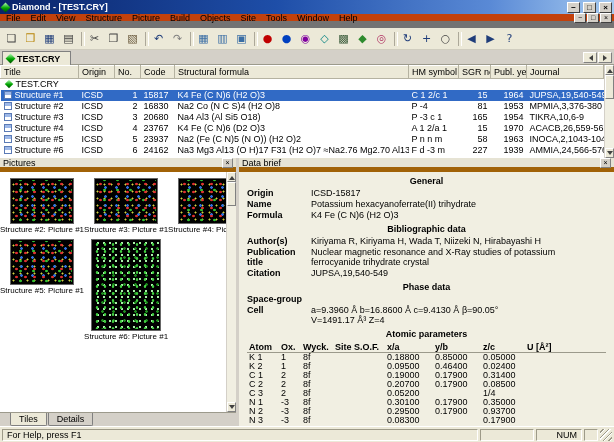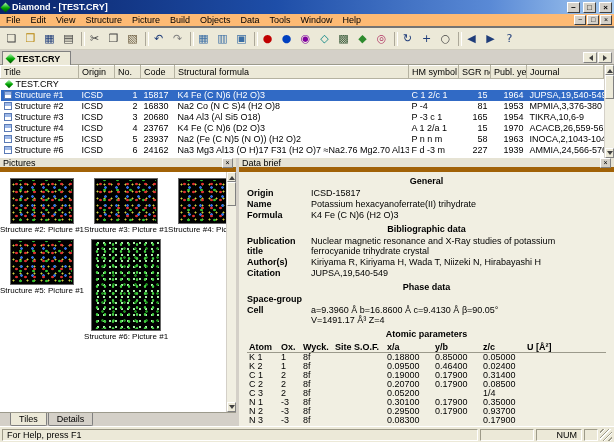--- a/index.html
+++ b/index.html
@@ -11,22 +11,22 @@
   .titlebar{position:absolute;left:0;top:0;width:614px;height:14px;
     background:linear-gradient(90deg,#0a246a 0%,#1e4ea8 45%,#5a8ad6 80%,#a6caf0 100%);
     display:flex;align-items:center;gap:3px;padding:0 2px;color:#fff;font-weight:700;font-size:9px}
   .dmd{display:inline-block;width:7px;height:7px;flex:0 0 7px;
     background:linear-gradient(135deg,#b8ffb8,#00a400 55%,#004e00);transform:rotate(45deg)}
   .title-text{flex:1;white-space:nowrap;overflow:hidden}
   .win-btn{width:13px;height:11px;background:#d4d0c8;border:1px solid;
     border-color:#fff #404040 #404040 #fff;color:#000;font-size:8px;line-height:9px;text-align:center}
 
   
-  .menubar{position:absolute;left:0;top:14px;width:614px;height:14px;background:#fdba74;
-    display:flex;align-items:center;padding:0 1px;border-bottom:2px solid #737373}
+  .menubar{position:absolute;left:0;top:14px;width:614px;height:14px;background:#c2410c;
+    display:flex;align-items:center;padding:0 1px;border-bottom:7px solid #737373}
   .menu-item{padding:1px 5px;white-space:nowrap}
   .mdi-btns{margin-left:auto;display:flex;gap:1px;padding-right:1px}
   .mdi-btn{width:12px;height:10px;background:#d4d0c8;border:1px solid;
     border-color:#fff #404040 #404040 #fff;font-size:7px;line-height:8px;text-align:center}
 
   
   .toolbar{position:absolute;left:0;top:28px;width:614px;height:22px;background:#ece9d8;
     display:flex;align-items:center;padding:0 2px;border-bottom:1px solid #d0cdbf}
   .tbtn{width:19px;height:18px;display:flex;align-items:center;justify-content:center;
     border:1px solid transparent}
@@ -153,21 +153,21 @@
     <span class="menu-item">View</span>
 
     <span class="menu-item">Structure</span>
 
     <span class="menu-item">Picture</span>
 
     <span class="menu-item">Build</span>
 
     <span class="menu-item">Objects</span>
 
-    <span class="menu-item">Data</span>
+    <span class="menu-item">Site</span>
 
     <span class="menu-item">Tools</span>
 
     <span class="menu-item">Window</span>
 
     <span class="menu-item">Help</span>
 
   <span class="mdi-btns">
       <span class="mdi-btn">−</span>
       <span class="mdi-btn">□</span>
@@ -531,31 +531,31 @@
               <div></div>
             </div>
           </div>
 
       </div>
 
       <div class="db-section">
         <div class="db-heading">Bibliographic data</div>
 
           <div class="db-row">
+            <div class="db-label">Author(s)</div>
+            <div class="db-value">
+              <div>Kiriyama R, Kiriyama H, Wada T, Niizeki N, Hirabayashi H</div>
+              <div></div>
+            </div>
+          </div>
+
+          <div class="db-row">
             <div class="db-label">Publication title</div>
             <div class="db-value">
               <div>Nuclear magnetic resonance and X-Ray studies of potassium ferrocyanide trihydrate crystal</div>
-              <div></div>
-            </div>
-          </div>
-
-          <div class="db-row">
-            <div class="db-label">Author(s)</div>
-            <div class="db-value">
-              <div>Kiriyama R, Kiriyama H, Wada T, Niizeki N, Hirabayashi H</div>
               <div></div>
             </div>
           </div>
 
           <div class="db-row">
             <div class="db-label">Citation</div>
             <div class="db-value">
               <div>JUPSA,19,540-549</div>
               <div></div>
             </div>

